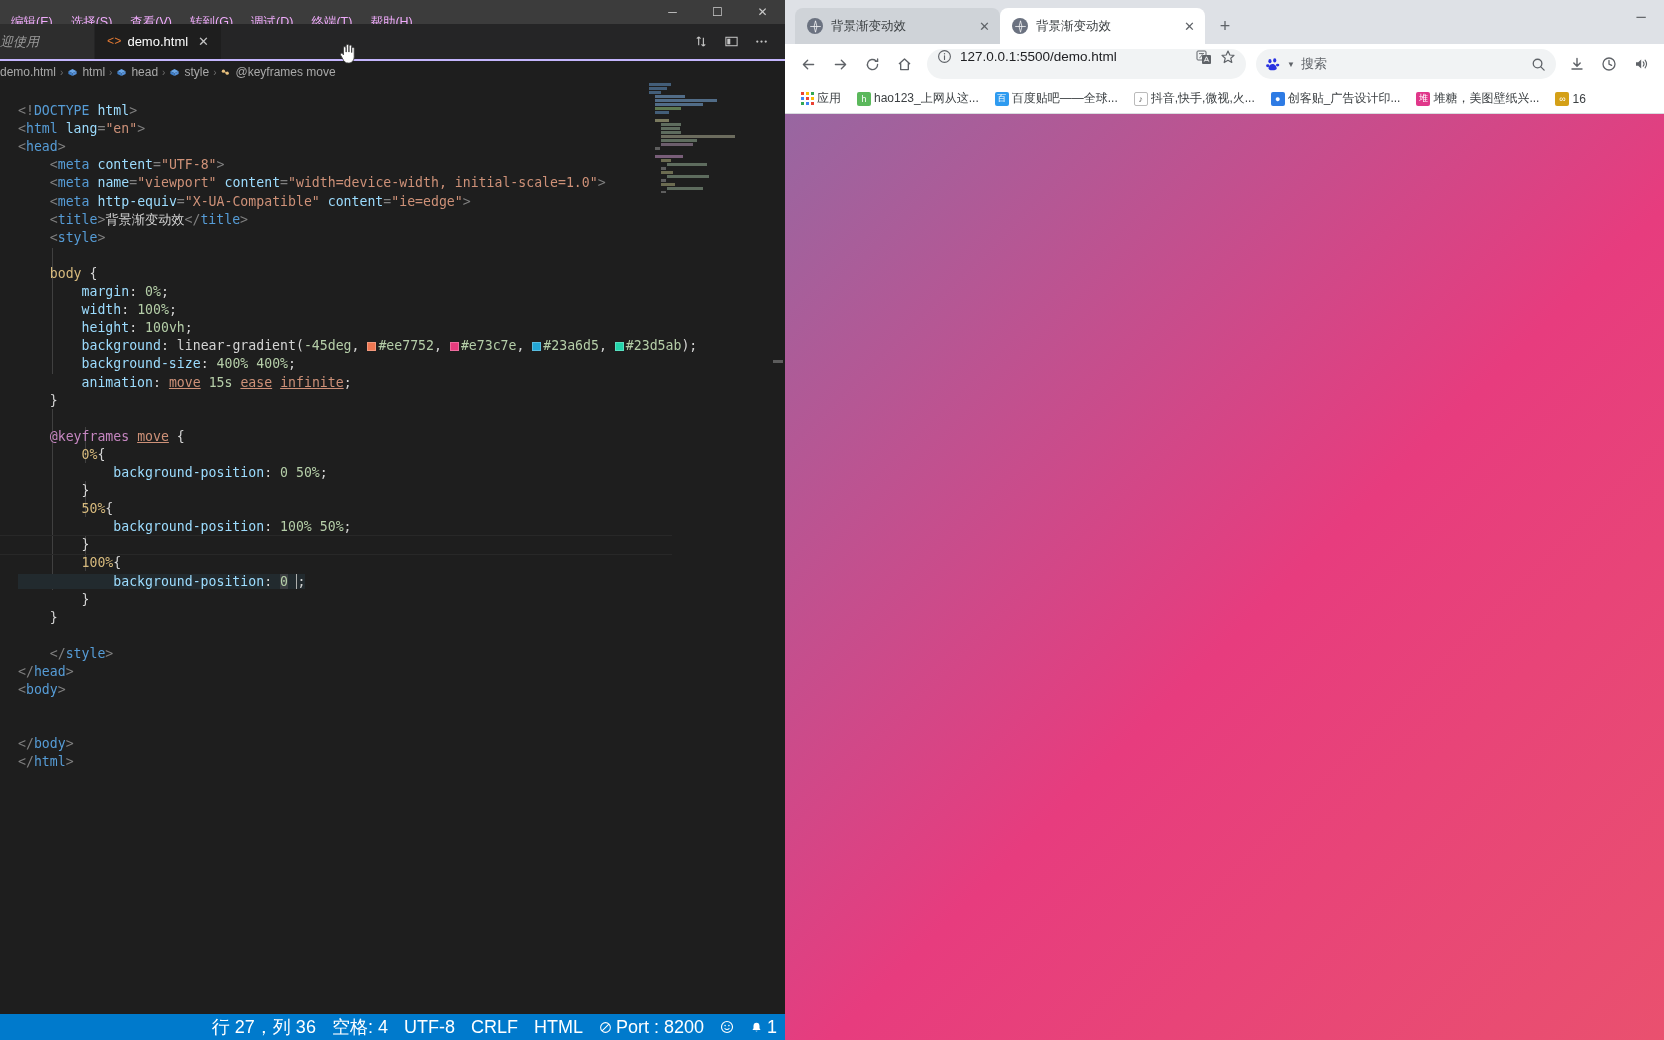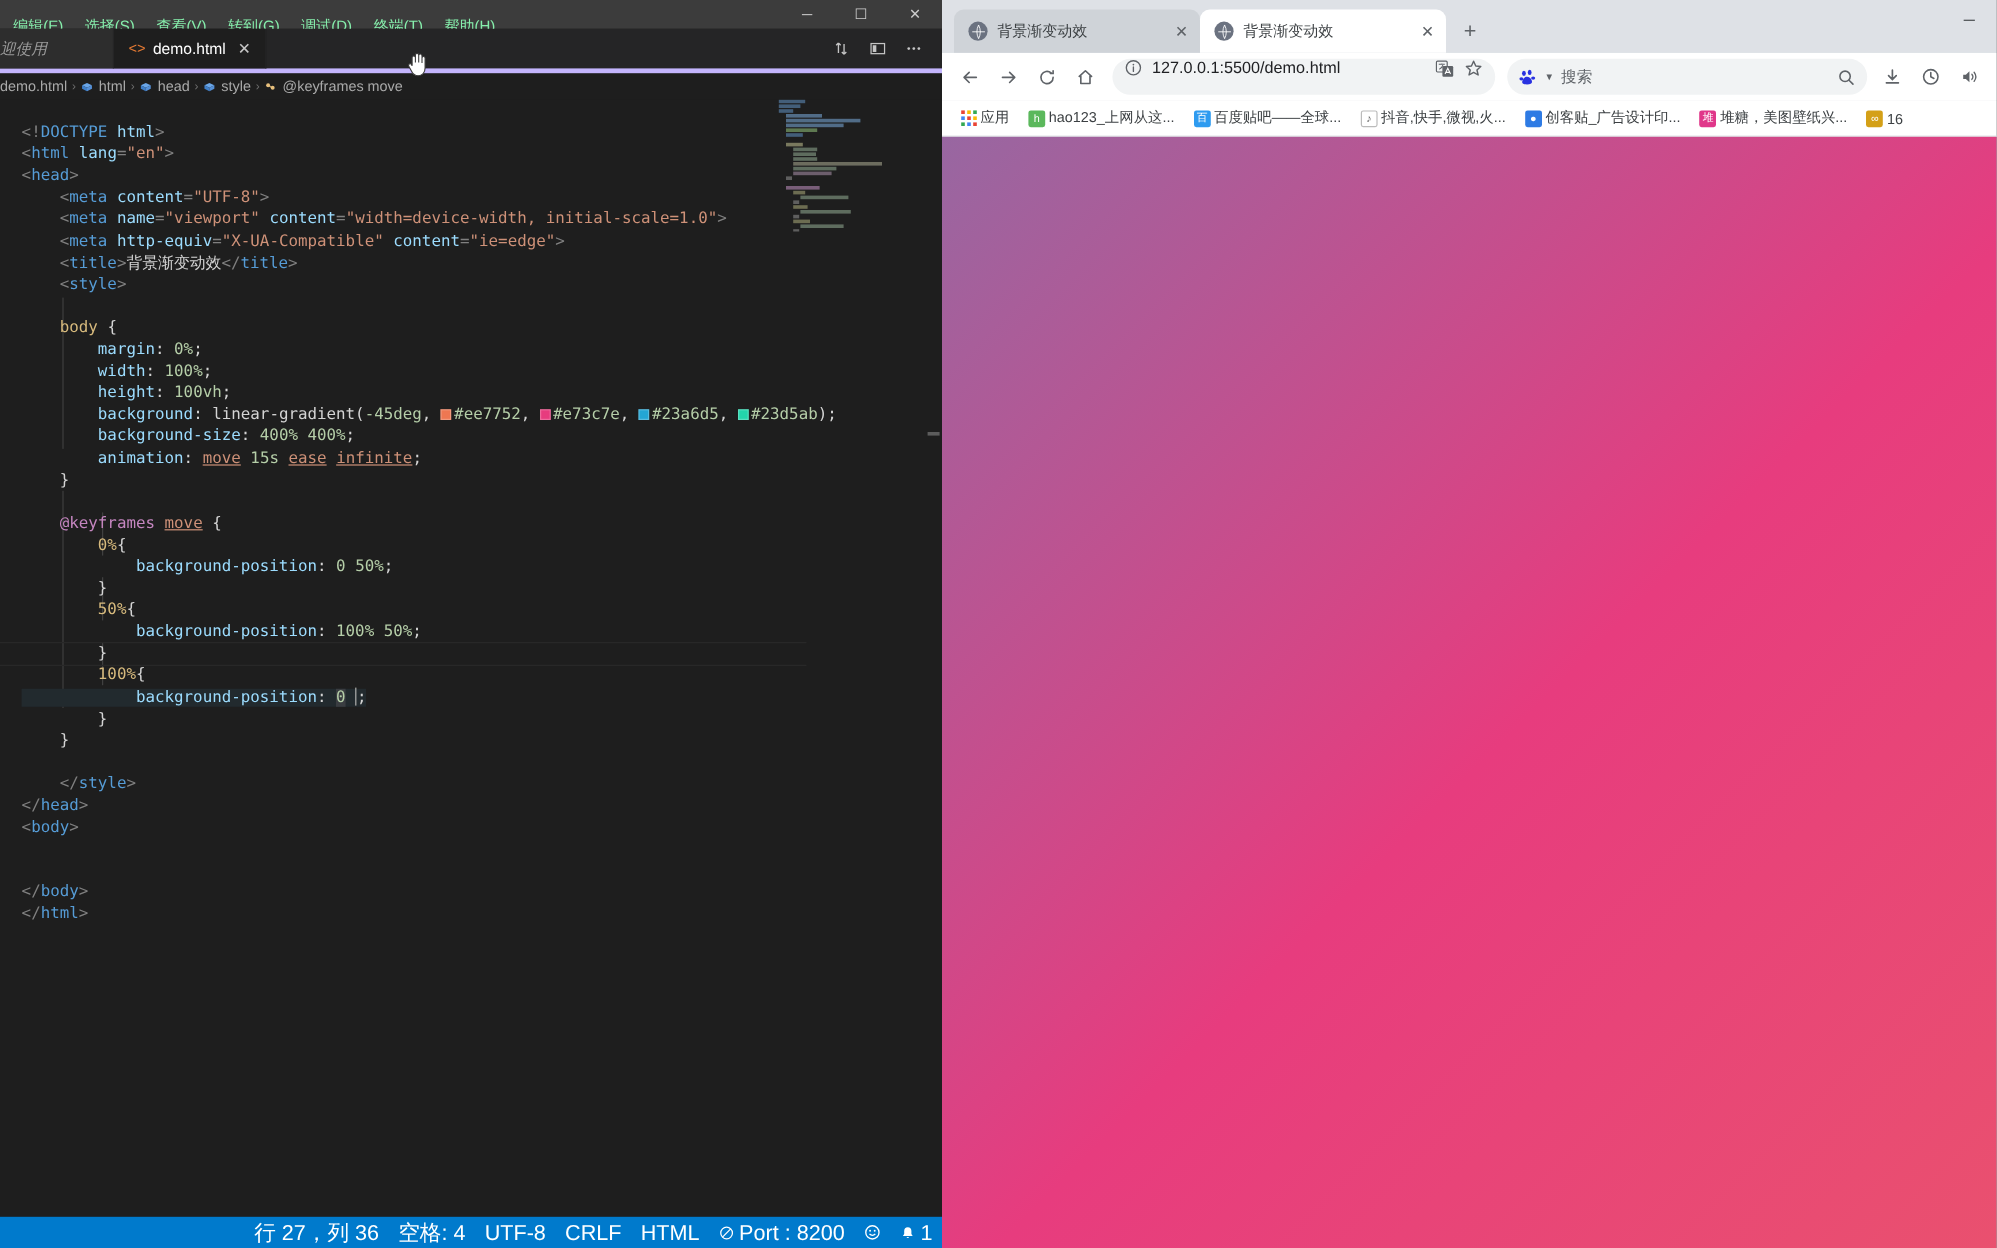--- a/index.html
+++ b/index.html
@@ -15,35 +15,35 @@
   #vscode {
     position:absolute; left:0; top:0; width:785px; height:1040px;
     background:#1e1e1e; overflow:hidden;
   }
   .vs-titlebar {
     height:24px; background:#3c3c3c; color:#cccccc;
     display:flex; align-items:center; font-size:12.5px;
     position:relative;
   }
   .vs-menu { display:flex; align-items:center; padding-left:2px; }
-  .vs-menu-item { padding:2px 9px; white-space:nowrap; color:#86efac;margin-top:20px; }
+  .vs-menu-item { padding:2px 9px; white-space:nowrap; color:#f0abfc;margin-top:20px; }
   .vs-wintitle {
     position:absolute; left:0; right:0; text-align:center;
     font-size:12.5px; color:#cccccc; pointer-events:none;
     padding-left:90px;
   }
   .vs-wincontrols {
     margin-left:auto; display:flex; align-items:center; z-index:3;
   }
   .vs-wc { width:45px; height:24px; display:flex; align-items:center;
            justify-content:center; color:#cccccc; font-size:12px; }
 
   .vs-tabs {
     height:37px; background:#252526; display:flex; align-items:stretch;
-    position:relative; border-bottom:4px solid #c4b5fd;
+    position:relative; border-bottom:2px solid #c4b5fd;
   }
   .vs-tab {
     display:flex; align-items:center; gap:6px; padding:0 12px;
     font-size:13px; color:#8f8f8f; background:#2d2d2d;
     border-right:1px solid #252526; max-width:220px; white-space:nowrap;
   }
   .vs-tab.inactive { background:#2d2d2d; color:#9a9a9a; font-style:italic; }
   .vs-tab.active { background:#1e1e1e; color:#ffffff; }
   .vs-tab .tab-icon { color:#e37933; font-size:12px; font-family:"Liberation Mono", monospace; }
   .vs-tab .tab-close { margin-left:4px; font-size:13px; color:#c5c5c5; }

